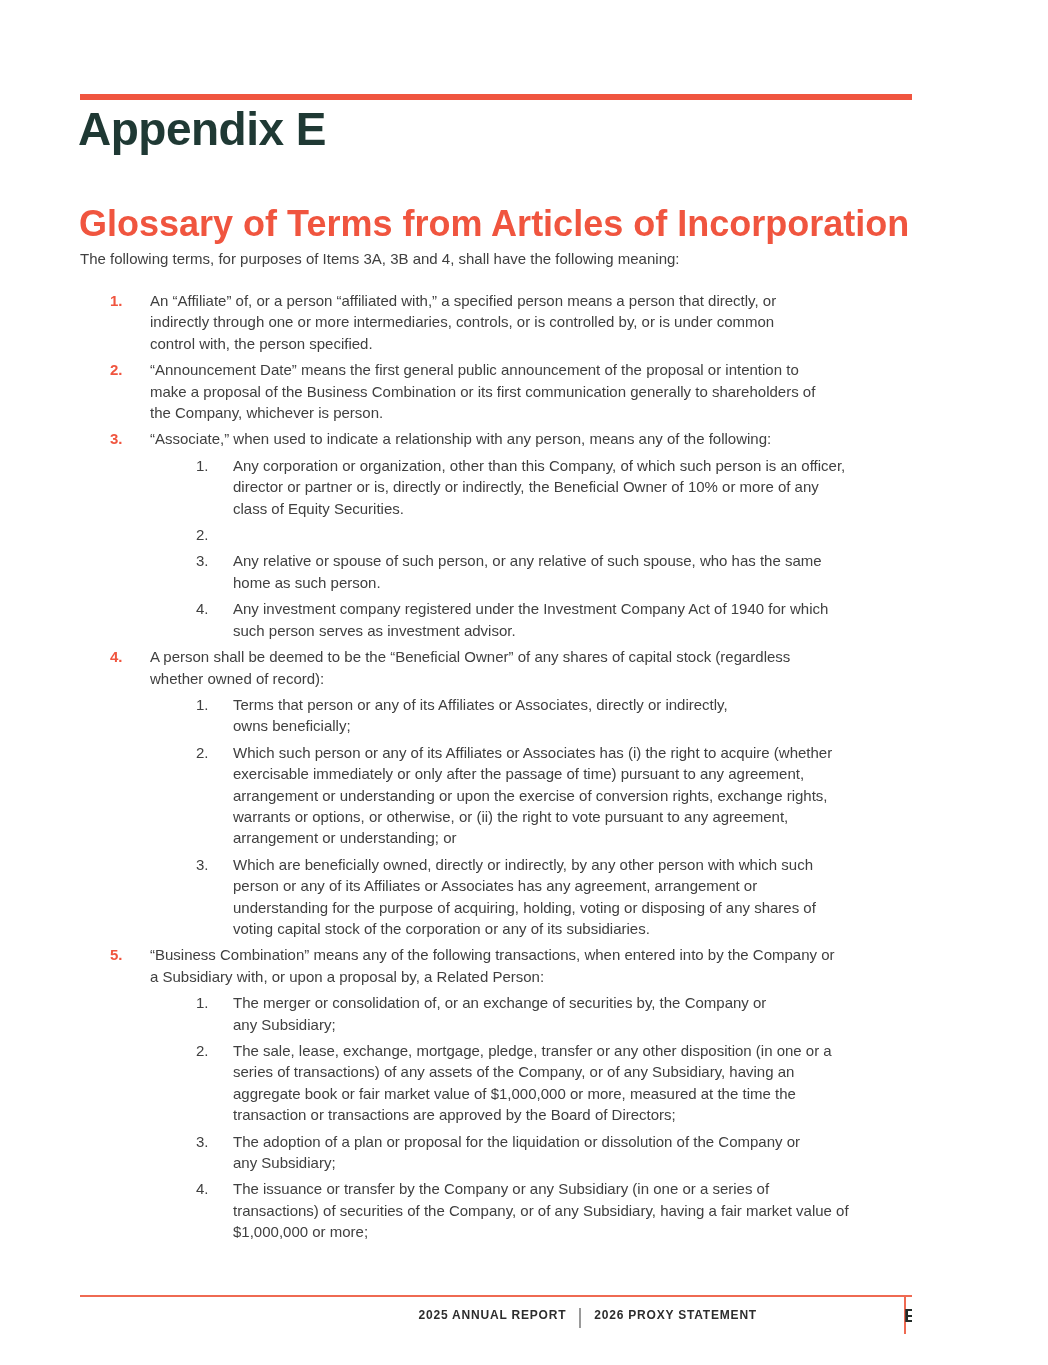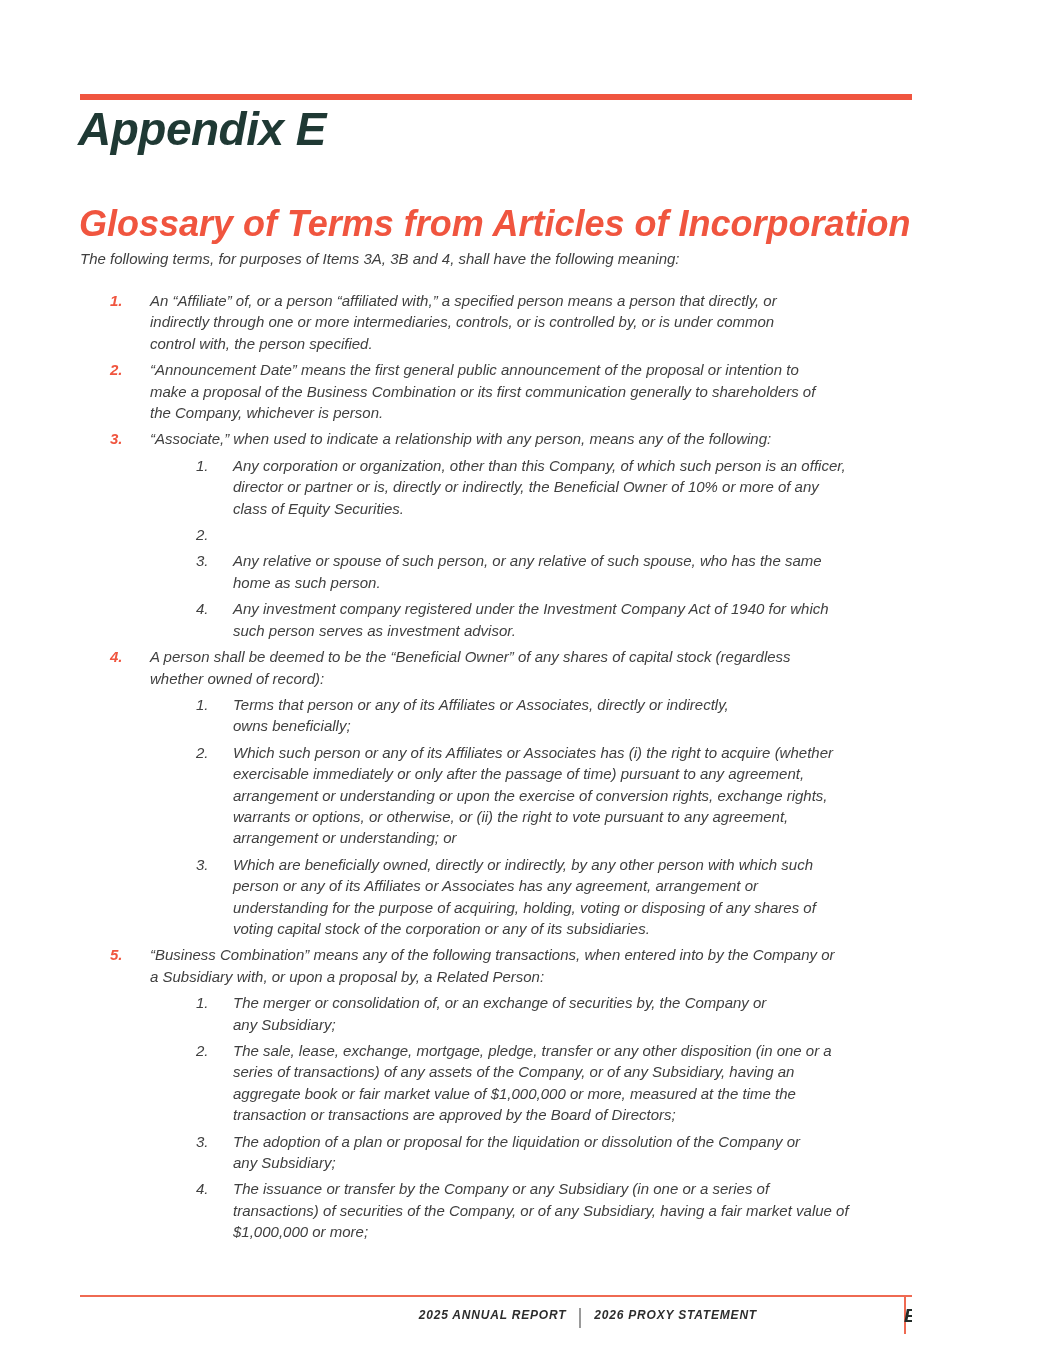--- a/index.html
+++ b/index.html
@@ -7,21 +7,20 @@
     padding: 0;
     background: #ffffff;
   }
   .page {
     position: relative;
     width: 912px;
     height: 1365px;
     background: #ffffff;
     font-family: "Liberation Sans", sans-serif;
     overflow: hidden;
-    font-style: italic;
   }
   .top-rule {
     position: absolute;
     left: 80px;
     top: 94px;
     width: 888px;
     height: 6px;
     background: #f0553f;
   }
   .page-title {

